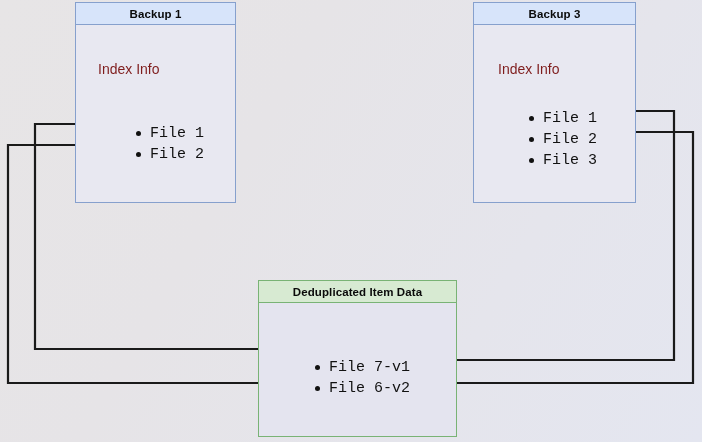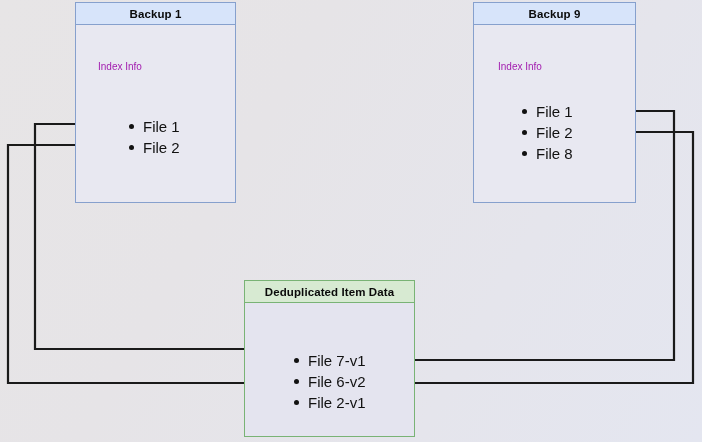--- a/index.html
+++ b/index.html
@@ -55,29 +55,30 @@
   .node.green {
     border-color: #79b375;
     background: #e4e4ef;
   }
   .node.green .title-bar {
     background: #d7ead2;
     border-bottom-color: #79b375;
   }
   .index-label {
     position: absolute;
-    font-size: 10px;
-    color: #a21caf;
+    font-size: 14px;
+    color: #7f1d1d;
     white-space: nowrap;
   }
   .bullet-list {
     position: absolute;
-    margin: 1px;
+    margin: 8px;
     padding: 0;
     list-style: none;
+    font-family: Liberation Mono, monospace;
   }
   .bullet-list li {
     position: relative;
     font-size: 15px;
     line-height: 21px;
     color: #111;
     padding-left: 15px;
     white-space: nowrap;
   }
   .bullet-list li::before {
@@ -96,23 +97,23 @@
     width: 161px;
     height: 201px;
   }
   .backup2 {
     left: 473px;
     top: 2px;
     width: 163px;
     height: 201px;
   }
   .dedup {
-    left: 244px;
+    left: 258px;
     top: 280px;
-    width: 171px;
+    width: 199px;
     height: 157px;
   }
   .backup1 .index-label { left: 22px; top: 36px; }
   .backup2 .index-label { left: 24px; top: 36px; }
   .backup1 .bullet-list { left: 51px; top: 90px; }
   .backup2 .bullet-list { left: 46px; top: 75px; }
   .dedup .bullet-list { left: 47px; top: 46px; }
 </style>
 </head>
 <body>
@@ -143,35 +144,34 @@
     <div class="body">
       <div class="index-label">Index Info</div>
       <ul class="bullet-list">
         <li>File 1</li>
         <li>File 2</li>
       </ul>
     </div>
   </div>
 
   <div class="node backup2">
-    <div class="title-bar">Backup 9</div>
+    <div class="title-bar">Backup 3</div>
     <div class="body">
       <div class="index-label">Index Info</div>
       <ul class="bullet-list">
         <li>File 1</li>
         <li>File 2</li>
-        <li>File 8</li>
+        <li>File 3</li>
       </ul>
     </div>
   </div>
 
   <div class="node green dedup">
     <div class="title-bar">Deduplicated Item Data</div>
     <div class="body">
       <ul class="bullet-list">
         <li>File 7-v1</li>
         <li>File 6-v2</li>
-        <li>File 2-v1</li>
       </ul>
     </div>
   </div>
 
 </div>
 
 </body></html>

